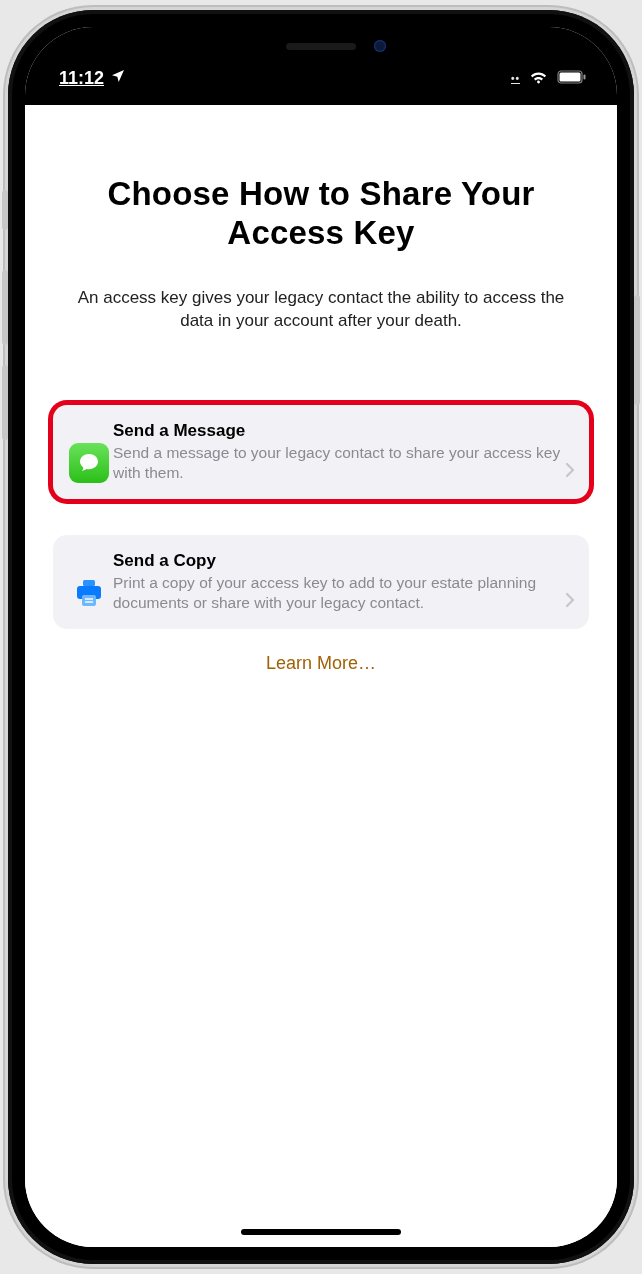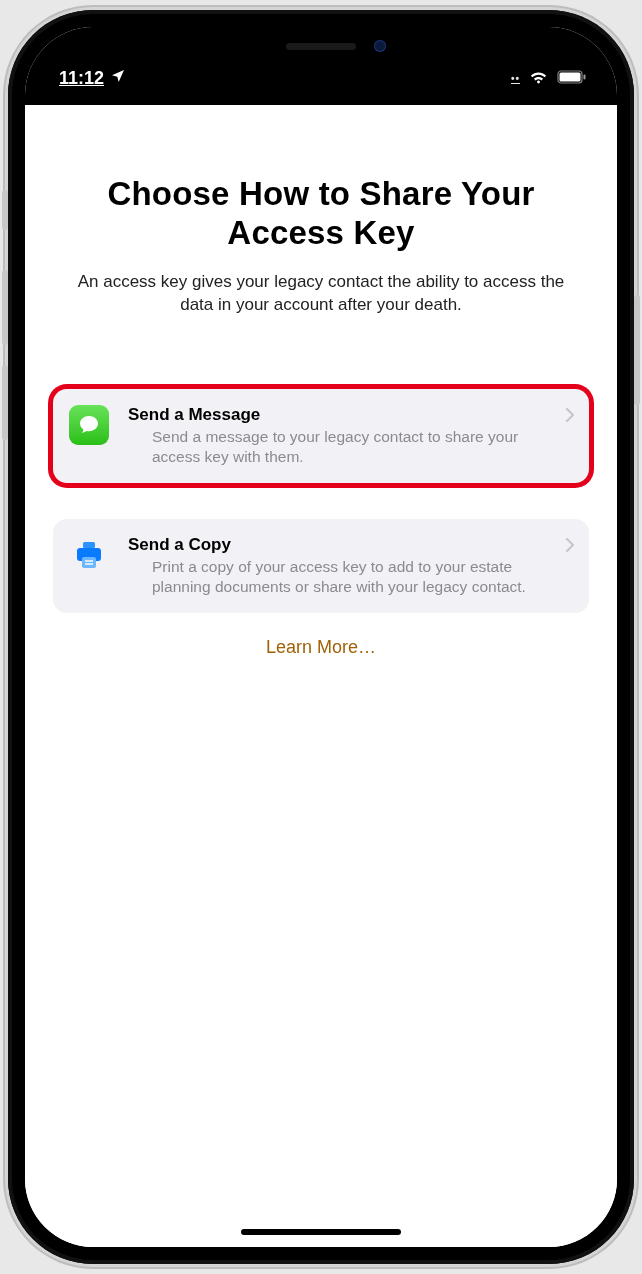--- a/index.html
+++ b/index.html
@@ -91,55 +91,55 @@
   }
   .title {
     font-size: 33px;
     font-weight: 700;
     text-align: center;
     line-height: 1.18;
     letter-spacing: 0.2px;
     color:#000;
   }
   .subtitle {
-    margin-top: 18px;
+    margin-top: 34px;
     font-size: 17px;
     line-height: 1.35;
     text-align: center;
     color: #222;
     padding: 0 6px;
   }
   .options {
     margin-top: 72px;
     display:flex;
     flex-direction:column;
     gap: 36px;
   }
   .option {
     background:#f2f2f6;
     border-radius: 14px;
     padding: 16px 14px 16px 16px;
     display:flex;
-    align-items:flex-start;
-    gap:19px;
+    align-items:flex-end;
+    gap:4px;
     position: relative;
   }
   .option.highlight {
     box-shadow: 0 0 0 5px #e4001a;
   }
   .opt-icon {
     width: 40px; height:40px; border-radius:9px;
     display:flex; align-items:center; justify-content:center;
     flex-shrink:0;
   }
   .opt-icon.msg { background: linear-gradient(#69e25a,#2bbf18); }
   .opt-icon.print { background:transparent; }
   .opt-body { flex:1; }
   .opt-title { font-weight:600; font-size:17px; color:#000; }
-  .opt-desc { font-size:15.5px; color:#8a8a90; line-height:1.3; margin-top:2px;margin-left:24px; }
+  .opt-desc { font-size:15.5px; color:#8a8a90; line-height:1.3; margin-top:2px; }
   .chevron { color:#c5c5cb; font-size:20px; flex-shrink:0; }
   .learn-more {
     margin-top: 24px;
     text-align:center;
     color:#a16207;
     font-size:18px;
   }
   .home-indicator {
     position:absolute;
     bottom: 12px;

